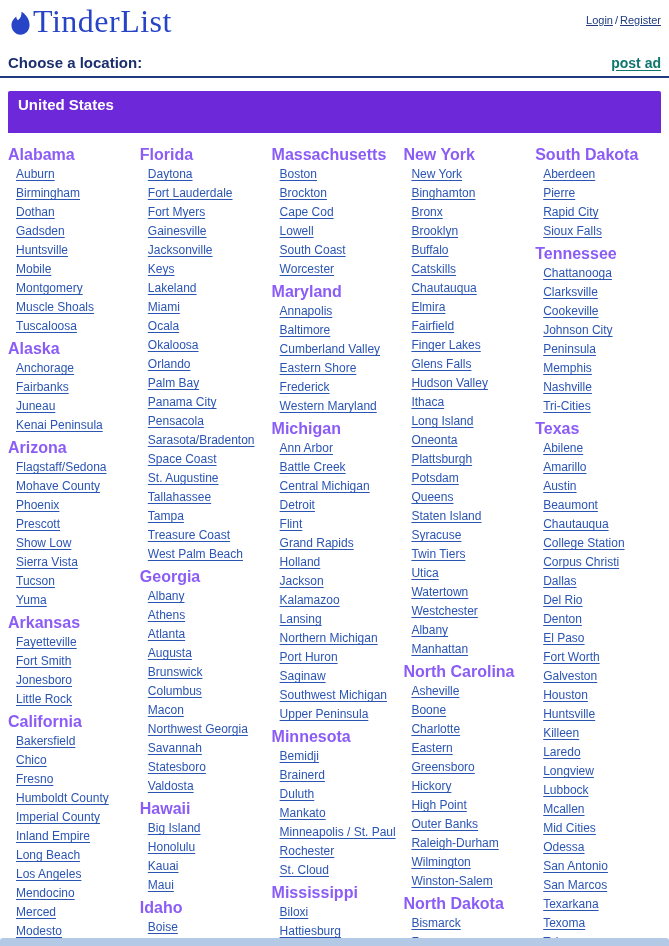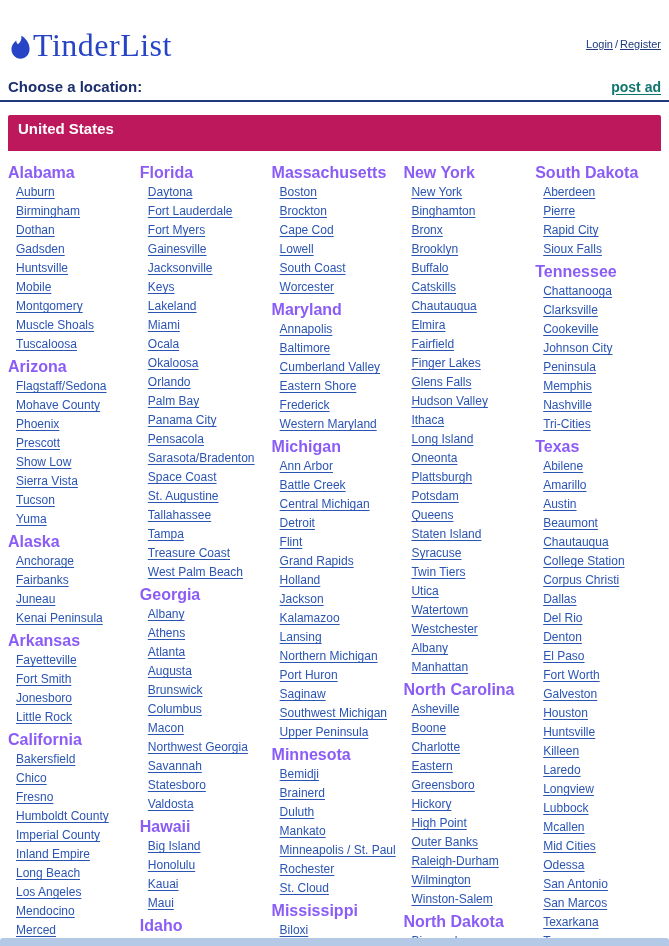--- a/index.html
+++ b/index.html
@@ -3,33 +3,33 @@
 <meta charset="utf-8">
 <title>TinderList</title>
 <style>
   * { box-sizing: border-box; }
   html, body { margin: 0; padding: 0; }
   body {
     width: 669px; height: 946px; overflow: hidden;
     background: #ffffff; position: relative;
     font-family: "Liberation Sans", "DejaVu Sans", sans-serif;
   }
-  .top-header { display: flex; justify-content: space-between; align-items: flex-start; padding: 5px 8px 0 8px; margin-top: 24px; }
+  .top-header { display: flex; justify-content: space-between; align-items: flex-start; padding: 5px 8px 0 8px; }
   .logo { display: flex; align-items: flex-start; text-decoration: none; }
   .flame { display: inline-block; margin-top: 3px; }
   .logo-text { font-family: "Liberation Serif", "DejaVu Serif", serif; font-size: 32px; line-height: 1.05; color: #2744c6; letter-spacing: 0.5px; }
   .auth-links { font-size: 11px; color: #1f3b7e; padding-top: 9px; white-space: nowrap; }
   .auth-links a { color: #1f3b7e; text-decoration: underline; }
   .auth-links .sep { text-decoration: none; margin: 0 2px; }
   .location-bar { display: flex; justify-content: space-between; align-items: flex-end; padding: 12px 8px 3px 8px; }
   .choose-label { font-size: 15px; font-weight: bold; color: #1b2f6e; }
   .post-ad { font-size: 14px; font-weight: bold; color: #0f766e; text-decoration: underline; text-underline-offset: 2px; }
   hr.rule { border: none; border-top: 2px solid #1f3b7e; margin: 2px 0 0 0; width: 100%; }
   .country-box { margin: 13px 8px 0 8px; }
-  .country-header { background: #be185d; color: #ffffff; font-weight: bold; font-size: 15px; padding: 5px 10px 14px 10px; border-radius: 2px 2px 0 0; }
+  .country-header { background: #6d28d9; color: #ffffff; font-weight: bold; font-size: 15px; padding: 5px 10px 20px 10px; border-radius: 2px 2px 0 0; }
   .columns { display: grid; grid-template-columns: repeat(5, 1fr); column-gap: 6px; padding-top: 7px; }
   .col { min-width: 0; }
   .state { margin-bottom: 10px; }
   .state-name { font-weight: bold; color: #8b5cf6; font-size: 16px; line-height: 13px; margin: 8px 0 7px 0; white-space: nowrap; }
   .city-link { display: block; margin: 0 0 7px 8px; font-size: 12px; line-height: 12px; color: #2b55b3; text-decoration: underline; text-underline-offset: 2px; white-space: nowrap; }
   .footer-strip { position: absolute; left: 0; bottom: 0; width: 100%; height: 8px; background: #b3c9e6; border-radius: 3px 3px 0 0; }
 </style>
 </head>
 <body>
 
@@ -68,36 +68,36 @@
             <a href="#" class="city-link">Birmingham</a>
             <a href="#" class="city-link">Dothan</a>
             <a href="#" class="city-link">Gadsden</a>
             <a href="#" class="city-link">Huntsville</a>
             <a href="#" class="city-link">Mobile</a>
             <a href="#" class="city-link">Montgomery</a>
             <a href="#" class="city-link">Muscle Shoals</a>
             <a href="#" class="city-link">Tuscaloosa</a>
           </div>
           <div class="state">
+            <div class="state-name">Alaska</div>
+            <a href="#" class="city-link">Anchorage</a>
+            <a href="#" class="city-link">Fairbanks</a>
+            <a href="#" class="city-link">Juneau</a>
+            <a href="#" class="city-link">Kenai Peninsula</a>
+          </div>
+          <div class="state">
             <div class="state-name">Arizona</div>
             <a href="#" class="city-link">Flagstaff/Sedona</a>
             <a href="#" class="city-link">Mohave County</a>
             <a href="#" class="city-link">Phoenix</a>
             <a href="#" class="city-link">Prescott</a>
             <a href="#" class="city-link">Show Low</a>
             <a href="#" class="city-link">Sierra Vista</a>
             <a href="#" class="city-link">Tucson</a>
             <a href="#" class="city-link">Yuma</a>
-          </div>
-          <div class="state">
-            <div class="state-name">Alaska</div>
-            <a href="#" class="city-link">Anchorage</a>
-            <a href="#" class="city-link">Fairbanks</a>
-            <a href="#" class="city-link">Juneau</a>
-            <a href="#" class="city-link">Kenai Peninsula</a>
           </div>
           <div class="state">
             <div class="state-name">Arkansas</div>
             <a href="#" class="city-link">Fayetteville</a>
             <a href="#" class="city-link">Fort Smith</a>
             <a href="#" class="city-link">Jonesboro</a>
             <a href="#" class="city-link">Little Rock</a>
           </div>
           <div class="state">
             <div class="state-name">California</div>

